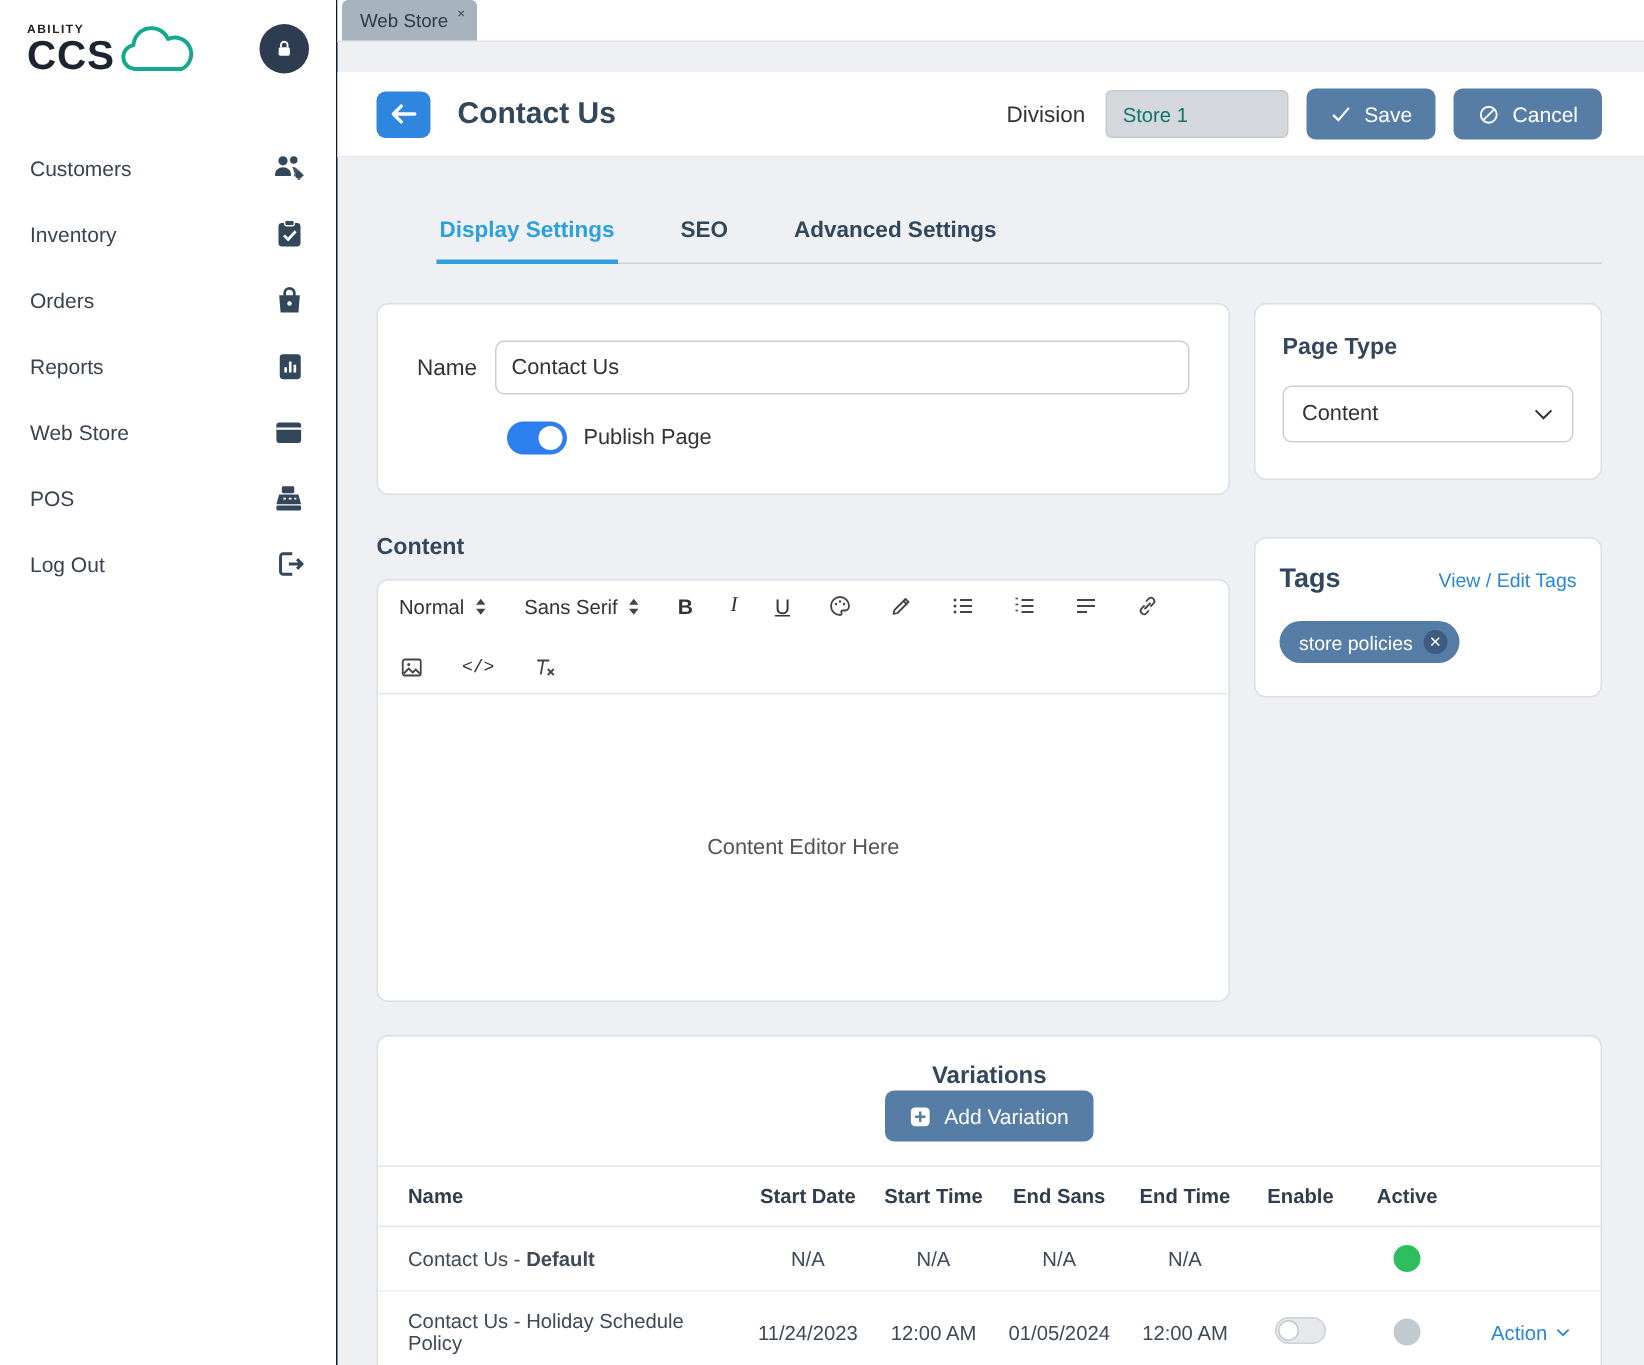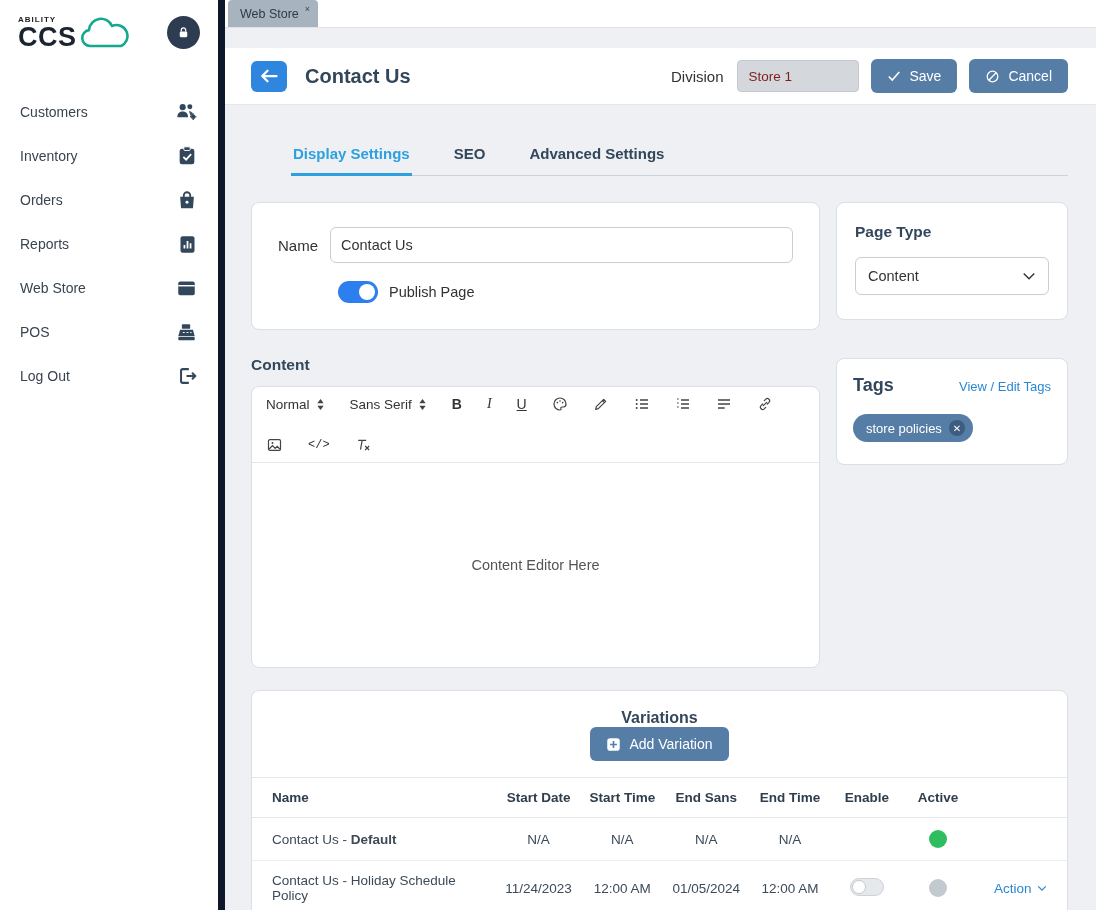--- a/index.html
+++ b/index.html
@@ -4,21 +4,21 @@
 <style>
   :root{
     --accent:#2e86de; --slate:#567da6; --link:#2b87d3; --tab-active:#2da0dd;
     --toggle-on:#2d7ff0; --green:#2fbe5f; --gray-circle:#c2c9cf; --dark:#32475b; --bg:#eef0f3;
   }
   *{box-sizing:border-box; margin:0; padding:0;}
   html,body{width:1096px;height:910px;overflow:hidden;}
   body{font-family:"Liberation Sans",sans-serif;display:flex;background:var(--bg);color:#333;}
 
   
-  .sidebar{width:225px;min-width:225px;background:#fff;border-right:7px solid #0f172a;padding:16px 18px;}
+  .sidebar{width:225px;min-width:225px;background:#fff;border-right:1px solid #0f172a;padding:16px 18px;}
   .logo-row{display:flex;align-items:flex-start;justify-content:space-between;}
   .logo{display:flex;align-items:flex-end;gap:2px;}
   .logo-text{line-height:1;}
   .logo-top{font-size:8px;font-weight:bold;letter-spacing:1px;color:#222;}
   .logo-main{font-size:27px;font-weight:bold;color:#1c2430;letter-spacing:.5px;}
   .lock-btn{width:33px;height:33px;border-radius:50%;background:#2e3c52;display:flex;align-items:center;justify-content:center;cursor:pointer;}
   .nav{margin-top:38px;}
   .nav-item{display:flex;align-items:center;justify-content:space-between;padding:11px 2px;cursor:pointer;}
   .nav-item span.lbl{font-size:14px;color:#3a4450;}
   .nav-item .nicon{color:#33475b;display:flex;}
@@ -28,21 +28,21 @@
   .tabstrip{height:30px;background:#fff;border-bottom:1px solid #e0e3e7;display:flex;align-items:stretch;}
   .wtab{margin-left:3px;background:#a8b3c0;color:#2e3a46;font-size:12.5px;padding:7px 8px 6px 12px;border-radius:4px 4px 0 0;display:flex;gap:6px;cursor:pointer;}
   .wtab .x{font-size:9px;color:#3c4754;margin-top:-3px;cursor:pointer;}
 
   .content{flex:1;padding:0 28px 0 26px;}
   .page-header{background:#fff;margin:20px -28px 0 -26px;padding:11px 28px 11px 26px;display:flex;align-items:center;border-bottom:1px solid #e4e7ea;}
   .back-btn{width:36px;height:31px;border-radius:6px;background:var(--accent);display:flex;align-items:center;justify-content:center;cursor:pointer;}
   .page-title{font-size:20px;font-weight:bold;color:var(--dark);margin-left:18px;}
   .hdr-right{margin-left:auto;display:flex;align-items:center;gap:12px;}
   .division-lbl{font-size:15px;color:#333;margin-right:2px;}
-  .division-box{width:122px;height:32px;background:#d4d8dd;border:1px solid #c4c9cf;border-radius:4px;display:flex;align-items:center;padding:0 10px;font-size:13.5px;color:#7f1d1d;}
+  .division-box{width:122px;height:32px;background:#d4d8dd;border:1px solid #c4c9cf;border-radius:4px;display:flex;align-items:center;padding:0 10px;font-size:13.5px;color:#0f766e;}
   .btn{display:flex;align-items:center;gap:8px;background:var(--slate);color:#fff;border:none;border-radius:6px;height:34px;padding:0 16px;font-size:14px;font-family:inherit;cursor:pointer;}
 
   .tabsrow{display:flex;gap:40px;margin-top:36px;border-bottom:1px solid #ccd2d8;margin-left:40px;}
   .ptab{font-size:15px;font-weight:bold;color:var(--dark);padding:4px 2px 11px;cursor:pointer;}
   .ptab.active{color:var(--tab-active);border-bottom:3px solid var(--tab-active);margin-bottom:-1px;}
 
   .cols{display:flex;gap:16px;margin-top:26px;align-items:flex-start;}
   .col-left{flex:1;}
   .col-right{width:232px;min-width:232px;}
   .card{background:#fff;border:1px solid #dadfe4;border-radius:8px;}

